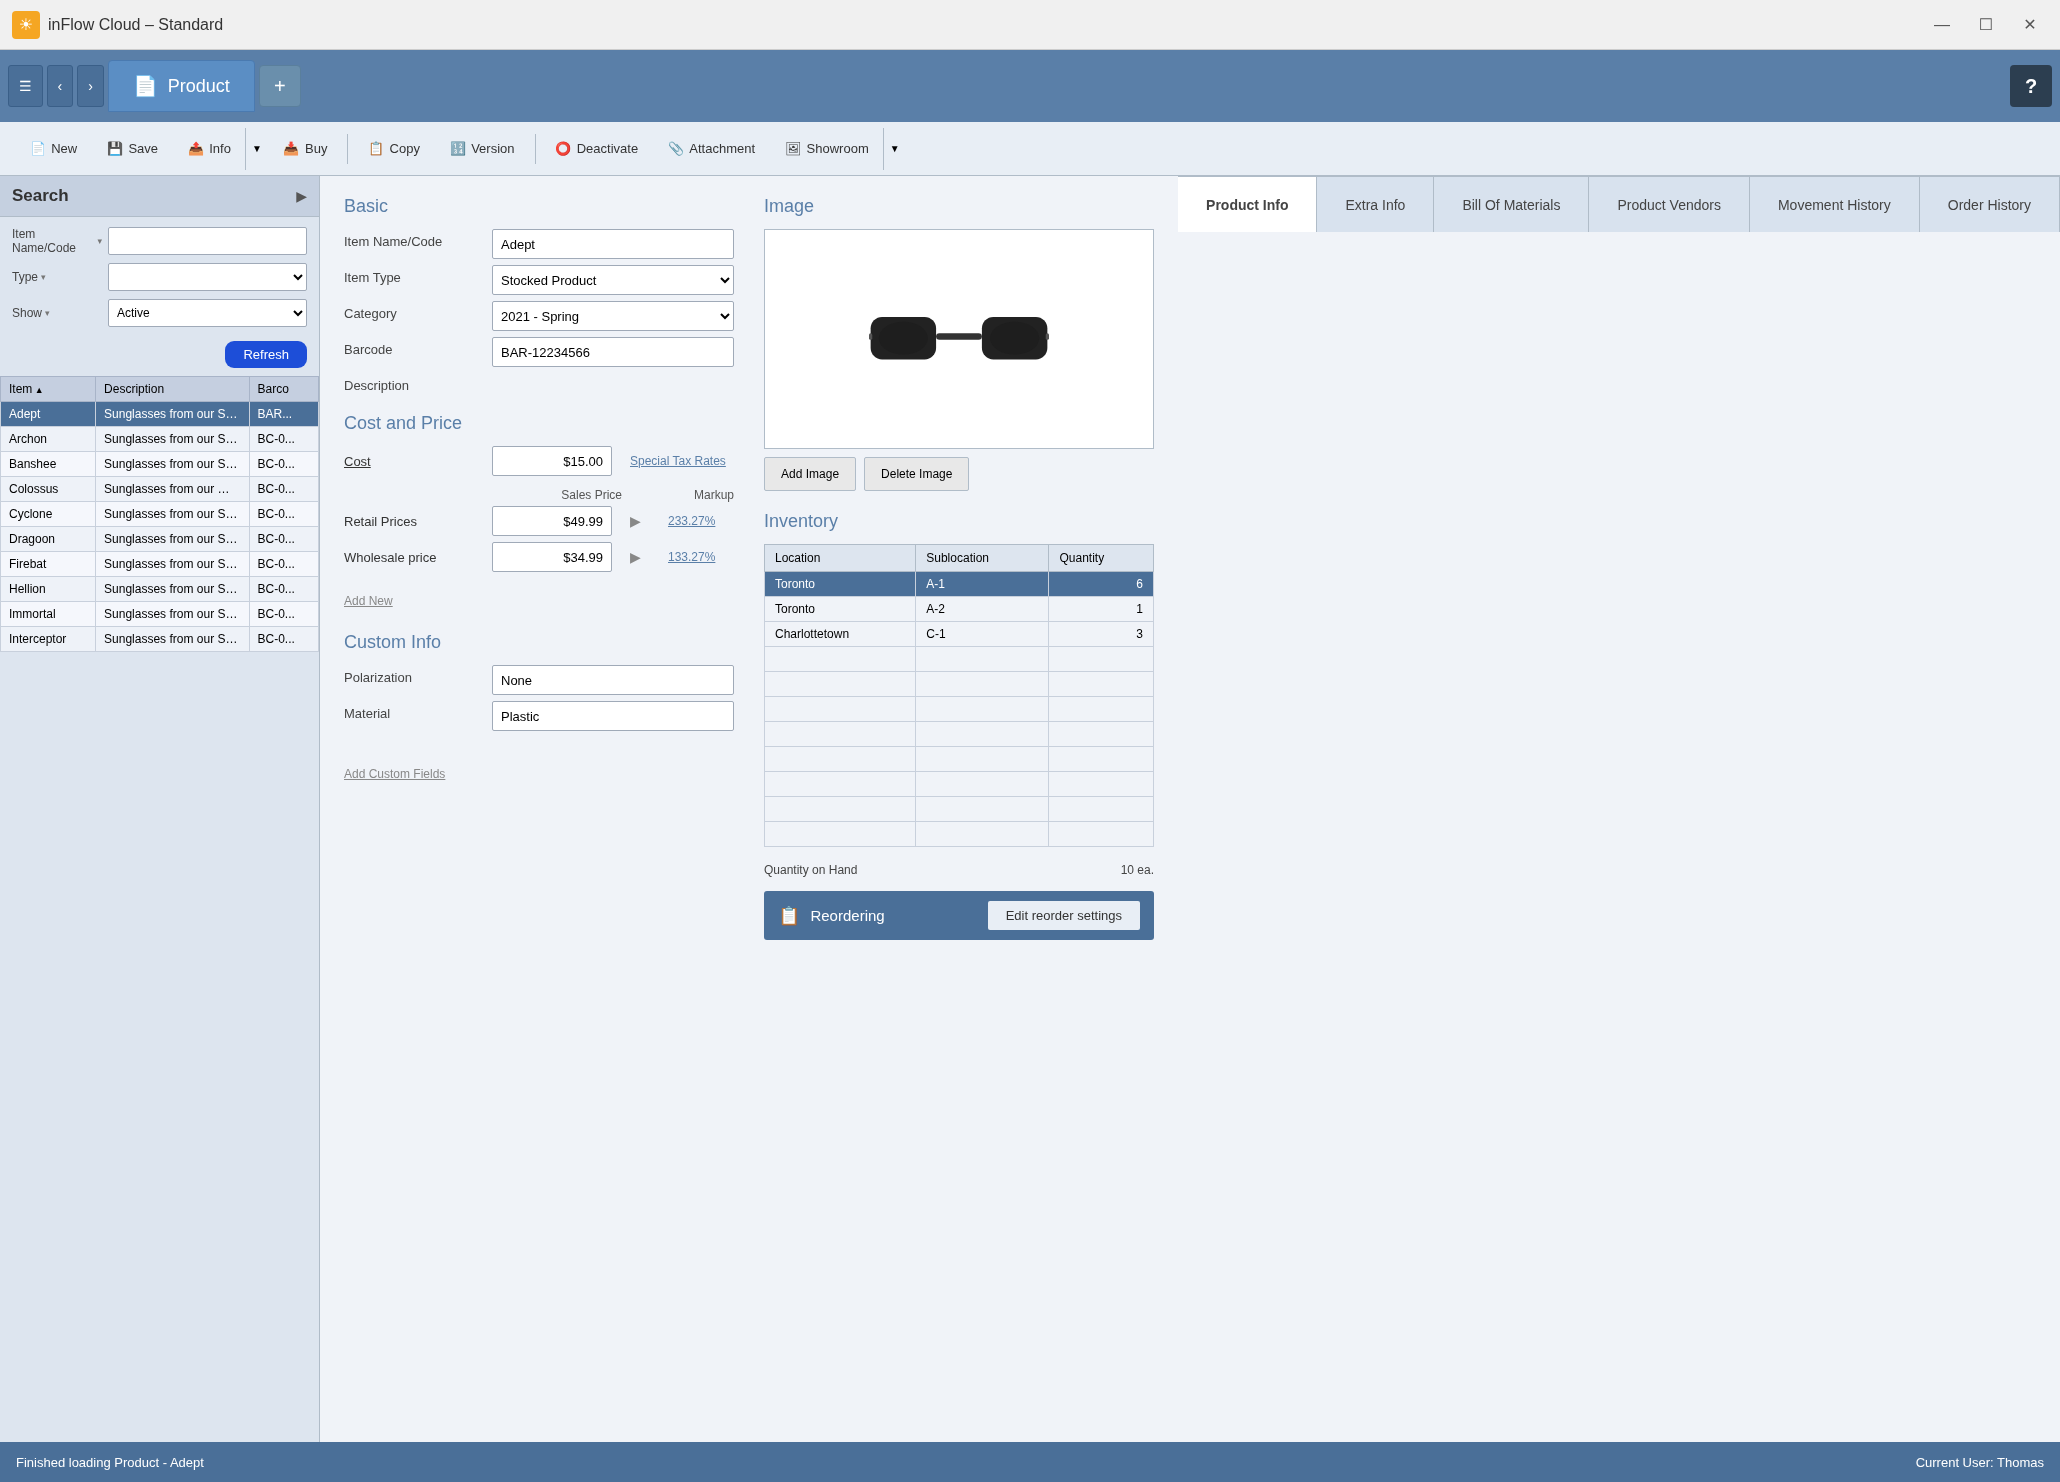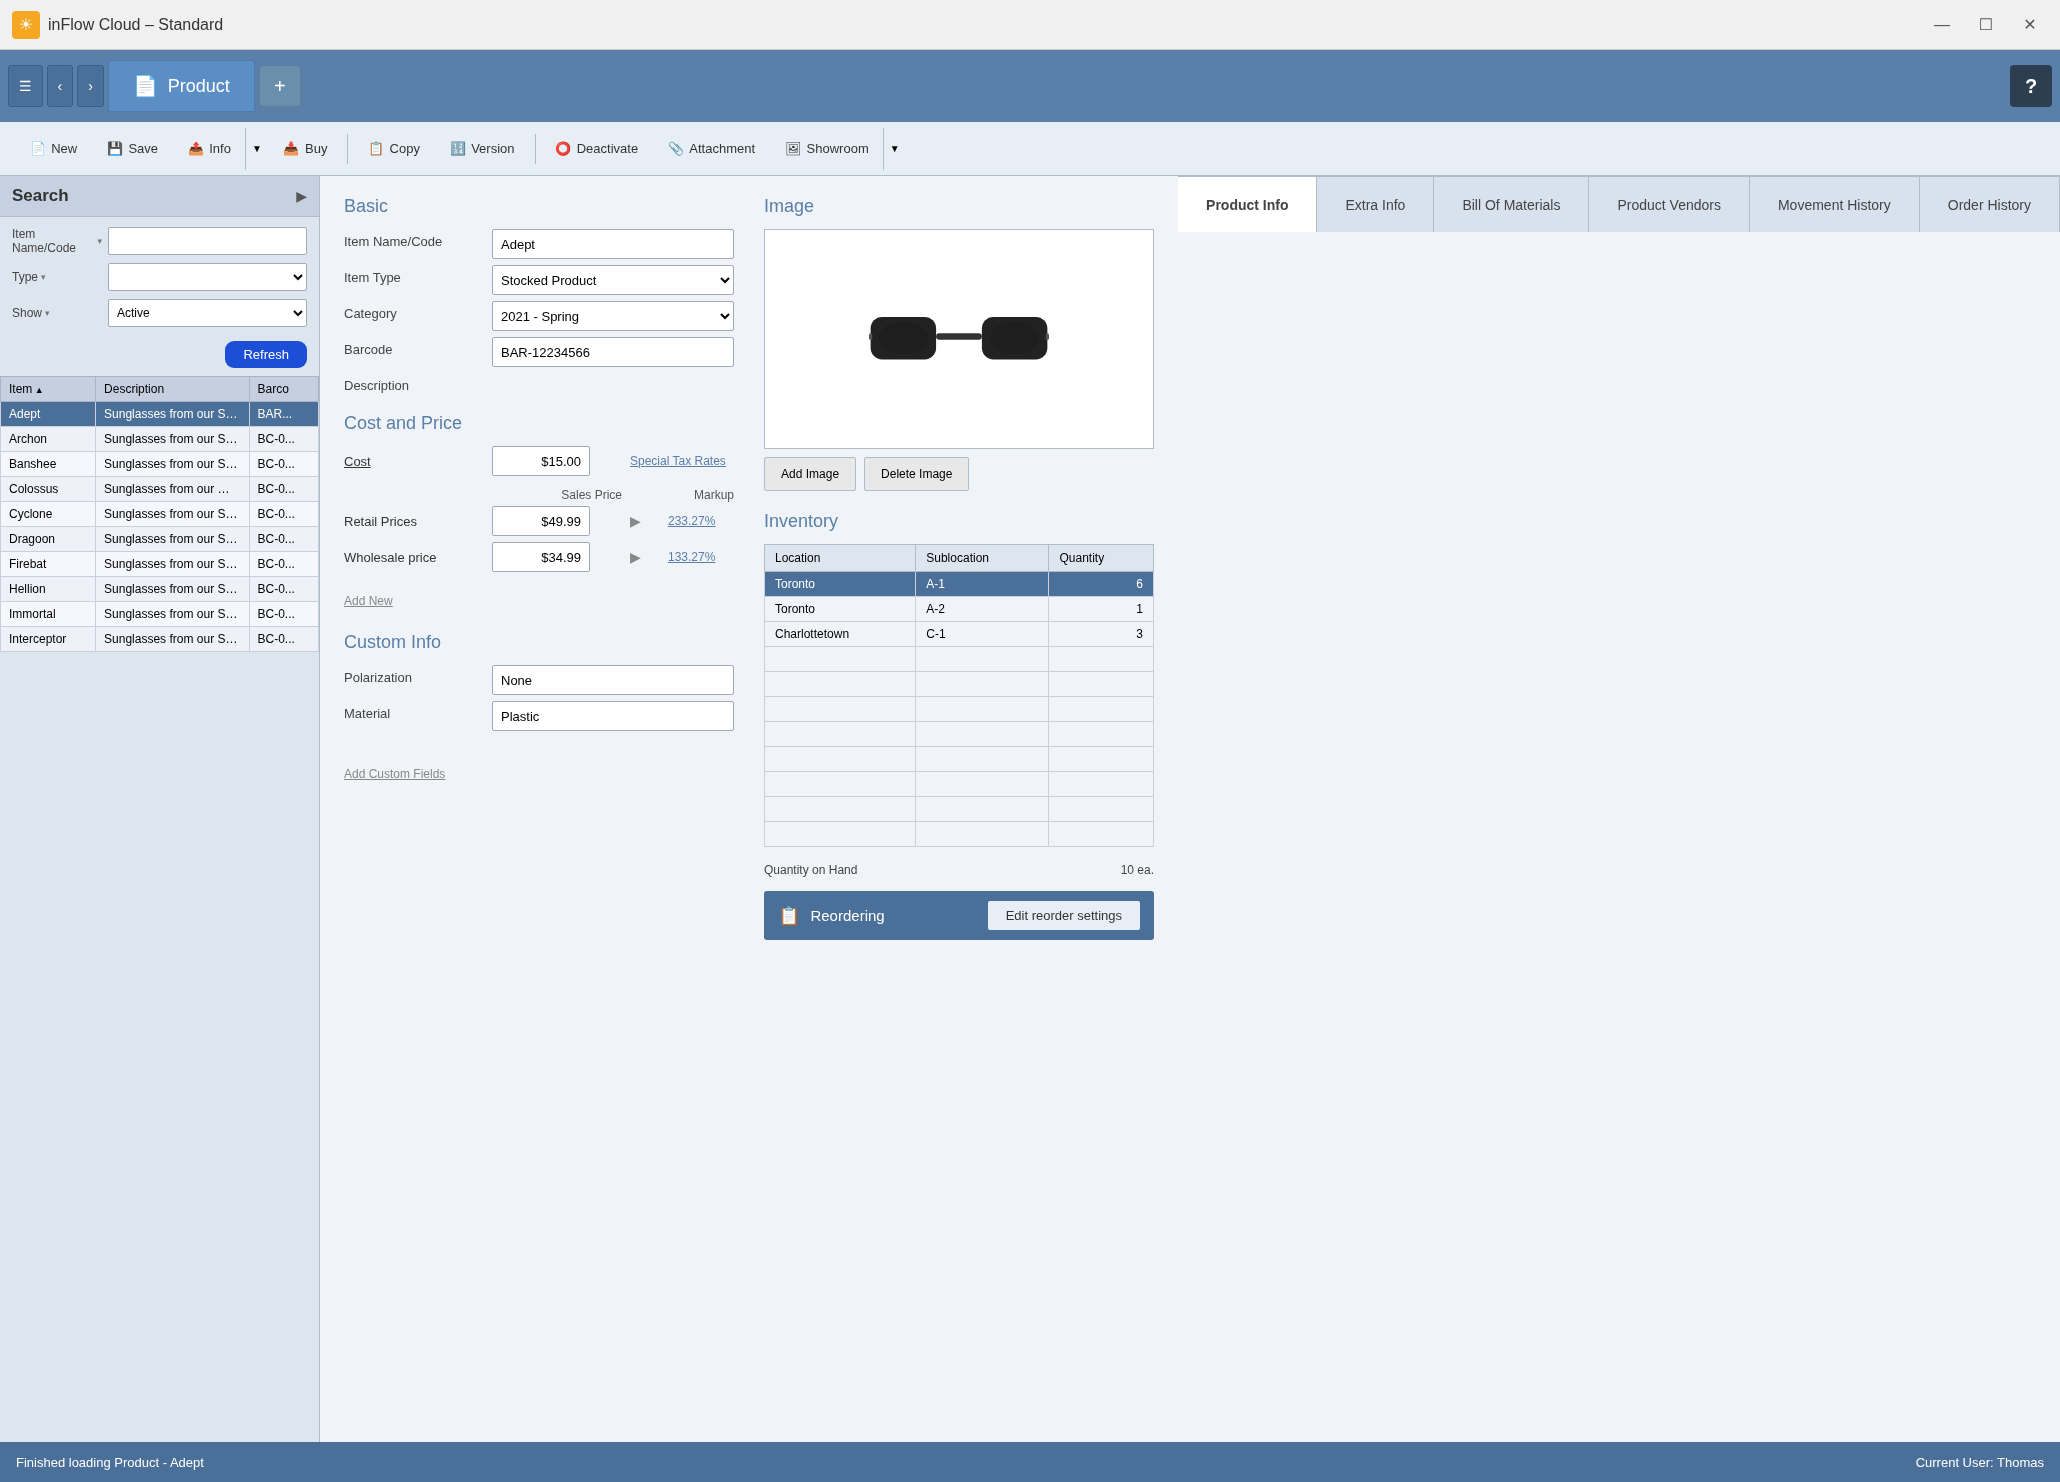--- a/index.html
+++ b/index.html
@@ -65,21 +65,21 @@
     .form-select { height: 30px; border: 1px solid #a0aab8; border-radius: 2px; padding: 2px 4px; font-size: 13px; background: white; width: 100%; }
     .form-textarea { border: 1px solid #a0aab8; border-radius: 2px; padding: 4px 8px; font-size: 13px; background: white; width: 100%; height: 60px; resize: none; }
 
     
     .two-col { display: grid; grid-template-columns: 1fr 1fr; gap: 30px; }
 
     
     .cost-section { margin-top: 20px; }
     .cost-row { display: grid; grid-template-columns: 140px 130px auto auto; gap: 8px; align-items: center; margin-bottom: 8px; }
     .cost-label { font-size: 13px; color: #333; }
-    .cost-input { height: 30px; border: 1px solid #a0aab8; border-radius: 2px; padding: 2px 8px; font-size: 13px; background: white; text-align: right; width: 98px; }
+    .cost-input { height: 30px; border: 1px solid #a0aab8; border-radius: 2px; padding: 2px 8px; font-size: 13px; background: white; text-align: right; width: 120px; }
     .cost-link { color: #5a7fa8; font-size: 12px; text-decoration: underline; cursor: pointer; }
     .markup-header { display: grid; grid-template-columns: 140px 130px 30px auto; gap: 8px; padding: 4px 0; }
     .markup-col { font-size: 12px; color: #555; text-align: right; }
     .price-row { display: grid; grid-template-columns: 140px 130px 30px auto; gap: 8px; align-items: center; margin-bottom: 6px; }
     .price-arrow { color: #888; font-size: 14px; cursor: pointer; }
     .markup-val { color: #5a7fa8; font-size: 12px; text-decoration: underline; cursor: pointer; }
     .add-new-link { color: #888; font-size: 12px; text-decoration: underline; cursor: pointer; margin-top: 16px; display: inline-block; }
 
     
     .custom-section { margin-top: 24px; }

